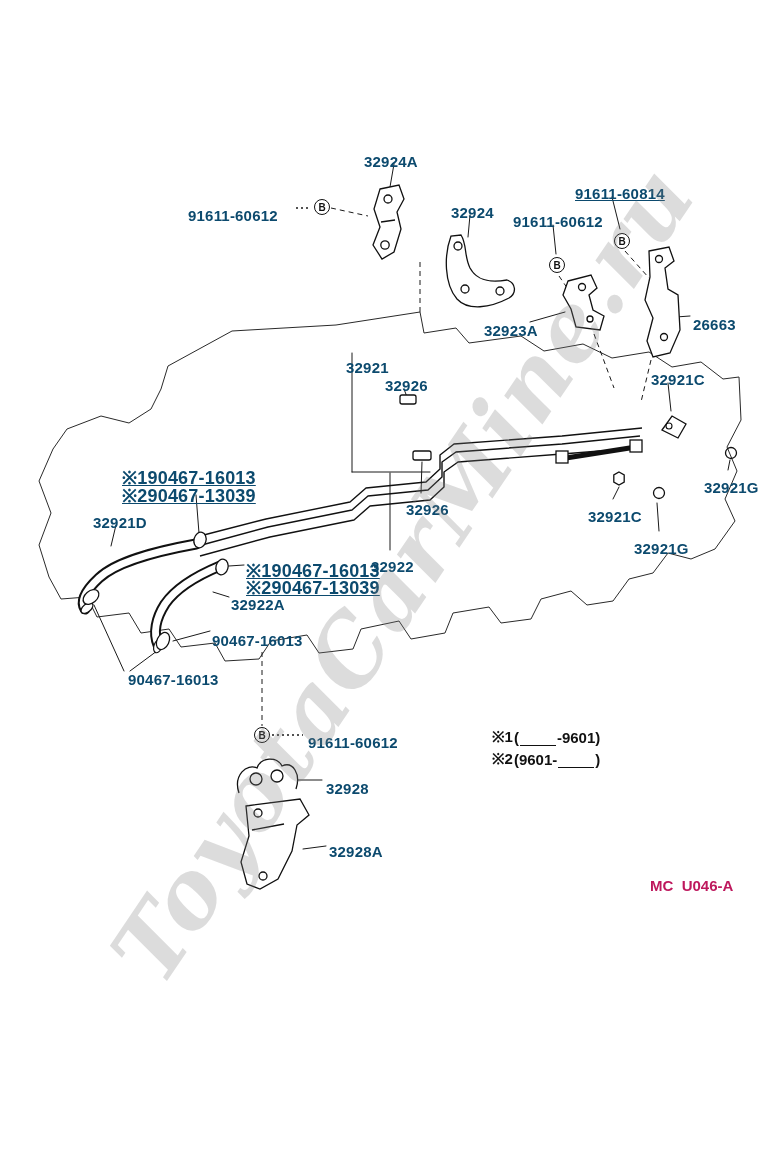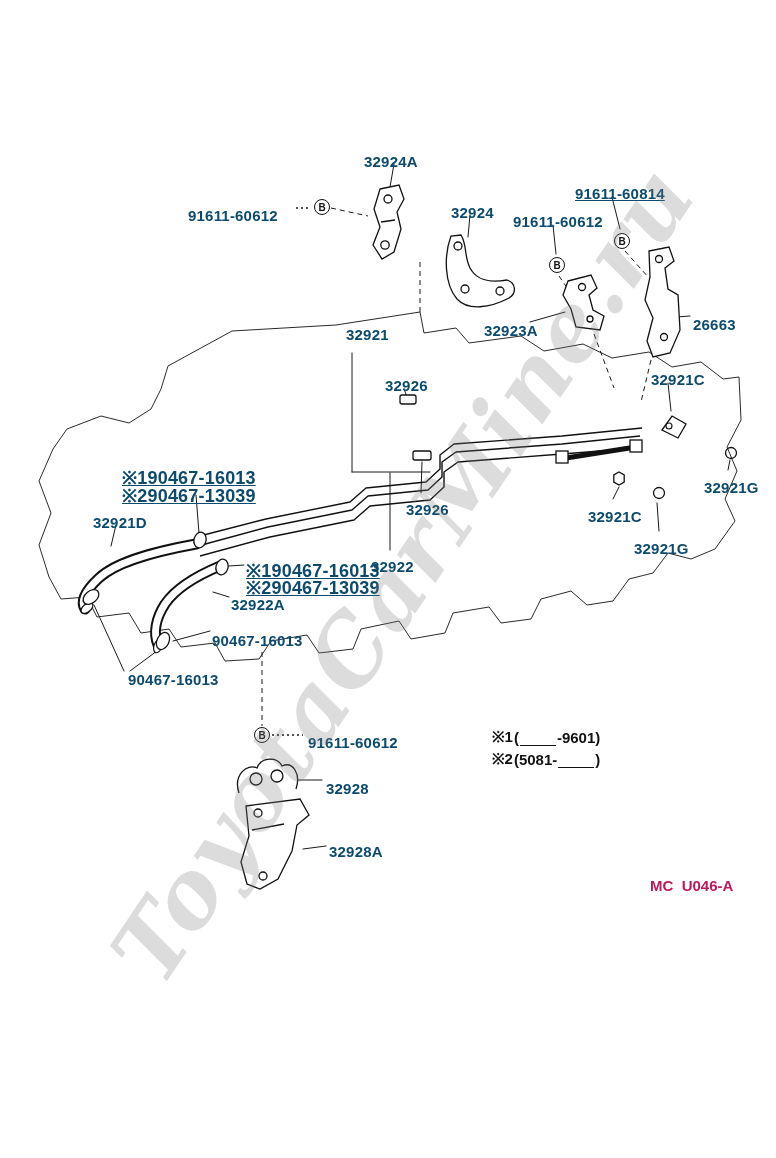--- a/index.html
+++ b/index.html
@@ -162,21 +162,21 @@
     </g>
   </svg>
 
   <div class="lbl" style="left:364px; top:146px;">32924A</div>
   <div class="lbl" style="left:188px; top:200px;">91611-60612</div>
   <div class="lbl" style="left:451px; top:197px;">32924</div>
   <div class="lbl" style="left:575px; top:178px;text-decoration:underline;">91611-60814</div>
   <div class="lbl" style="left:513px; top:206px;">91611-60612</div>
   <div class="lbl" style="left:484px; top:315px;">32923A</div>
   <div class="lbl" style="left:693px; top:309px;">26663</div>
-  <div class="lbl" style="left:346px; top:319px;">32921</div>
+  <div class="lbl" style="left:346px; top:352px;">32921</div>
   <div class="lbl" style="left:385px; top:370px;">32926</div>
   <div class="lbl" style="left:651px; top:364px;">32921C</div>
   <div class="lbl sm" style="left:122px; top:461px;">※190467-16013</div>
   <div class="lbl sm" style="left:122px; top:479px;">※290467-13039</div>
   <div class="lbl" style="left:93px; top:507px;">32921D</div>
   <div class="lbl" style="left:406px; top:494px;">32926</div>
   <div class="lbl" style="left:588px; top:501px;">32921C</div>
   <div class="lbl" style="left:704px; top:472px;">32921G</div>
   <div class="lbl" style="left:634px; top:533px;">32921G</div>
   <div class="lbl sm" style="left:246px; top:554px;">※190467-16013</div>
@@ -196,21 +196,21 @@
 
   <div class="legend">
     <div class="legend-line">
       <span class="mark">※1</span>
       <span>(</span>
       <span class="legend-gap"></span>
       <span>-9601)</span>
     </div>
     <div class="legend-line">
       <span class="mark">※2</span>
-      <span>(5081-</span>
+      <span>(9601-</span>
       <span class="legend-gap"></span>
       <span>)</span>
     </div>
   </div>
 
   <div class="footer-code">MC  U046-A</div>
 
   <div class="watermark">ToyotaCarMine.ru</div>
 
 </div>

